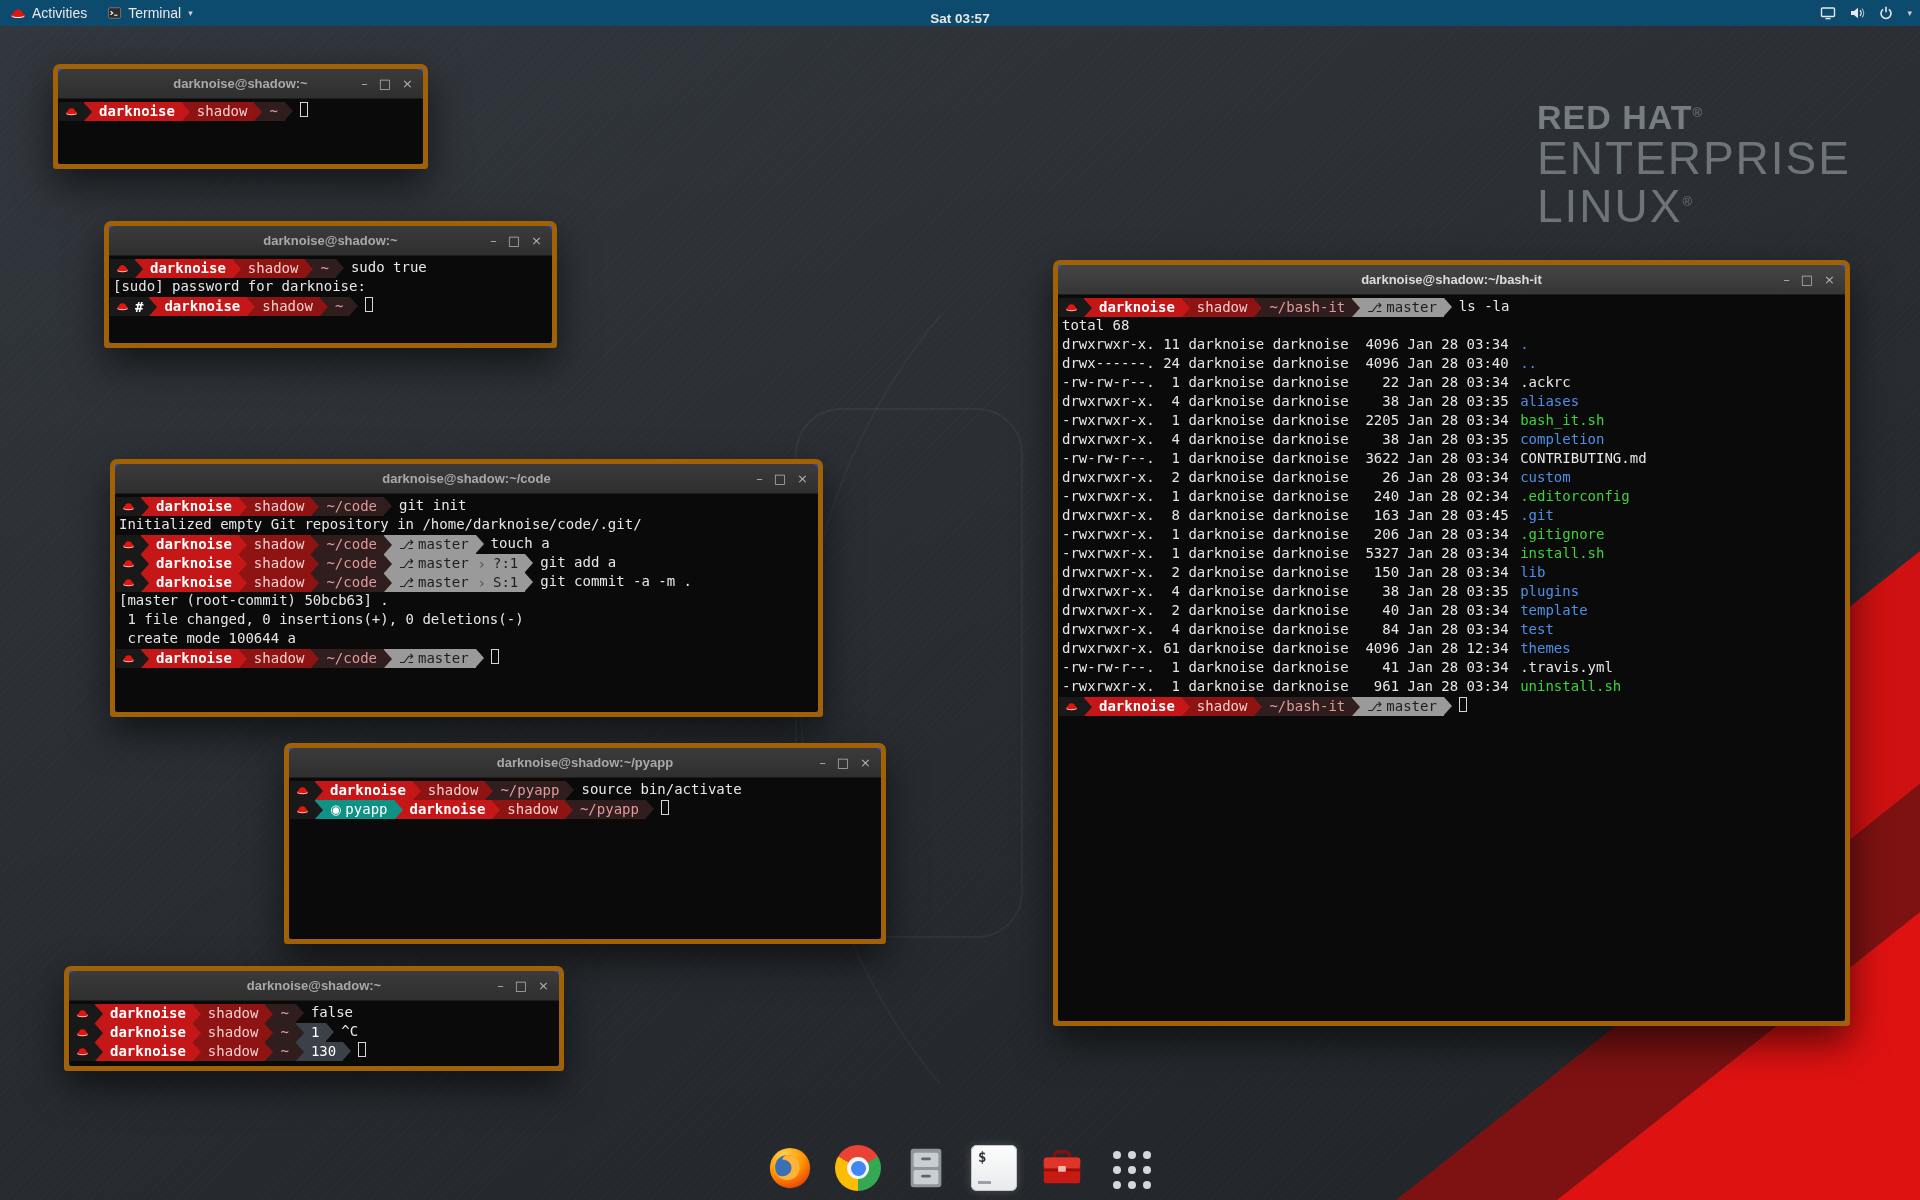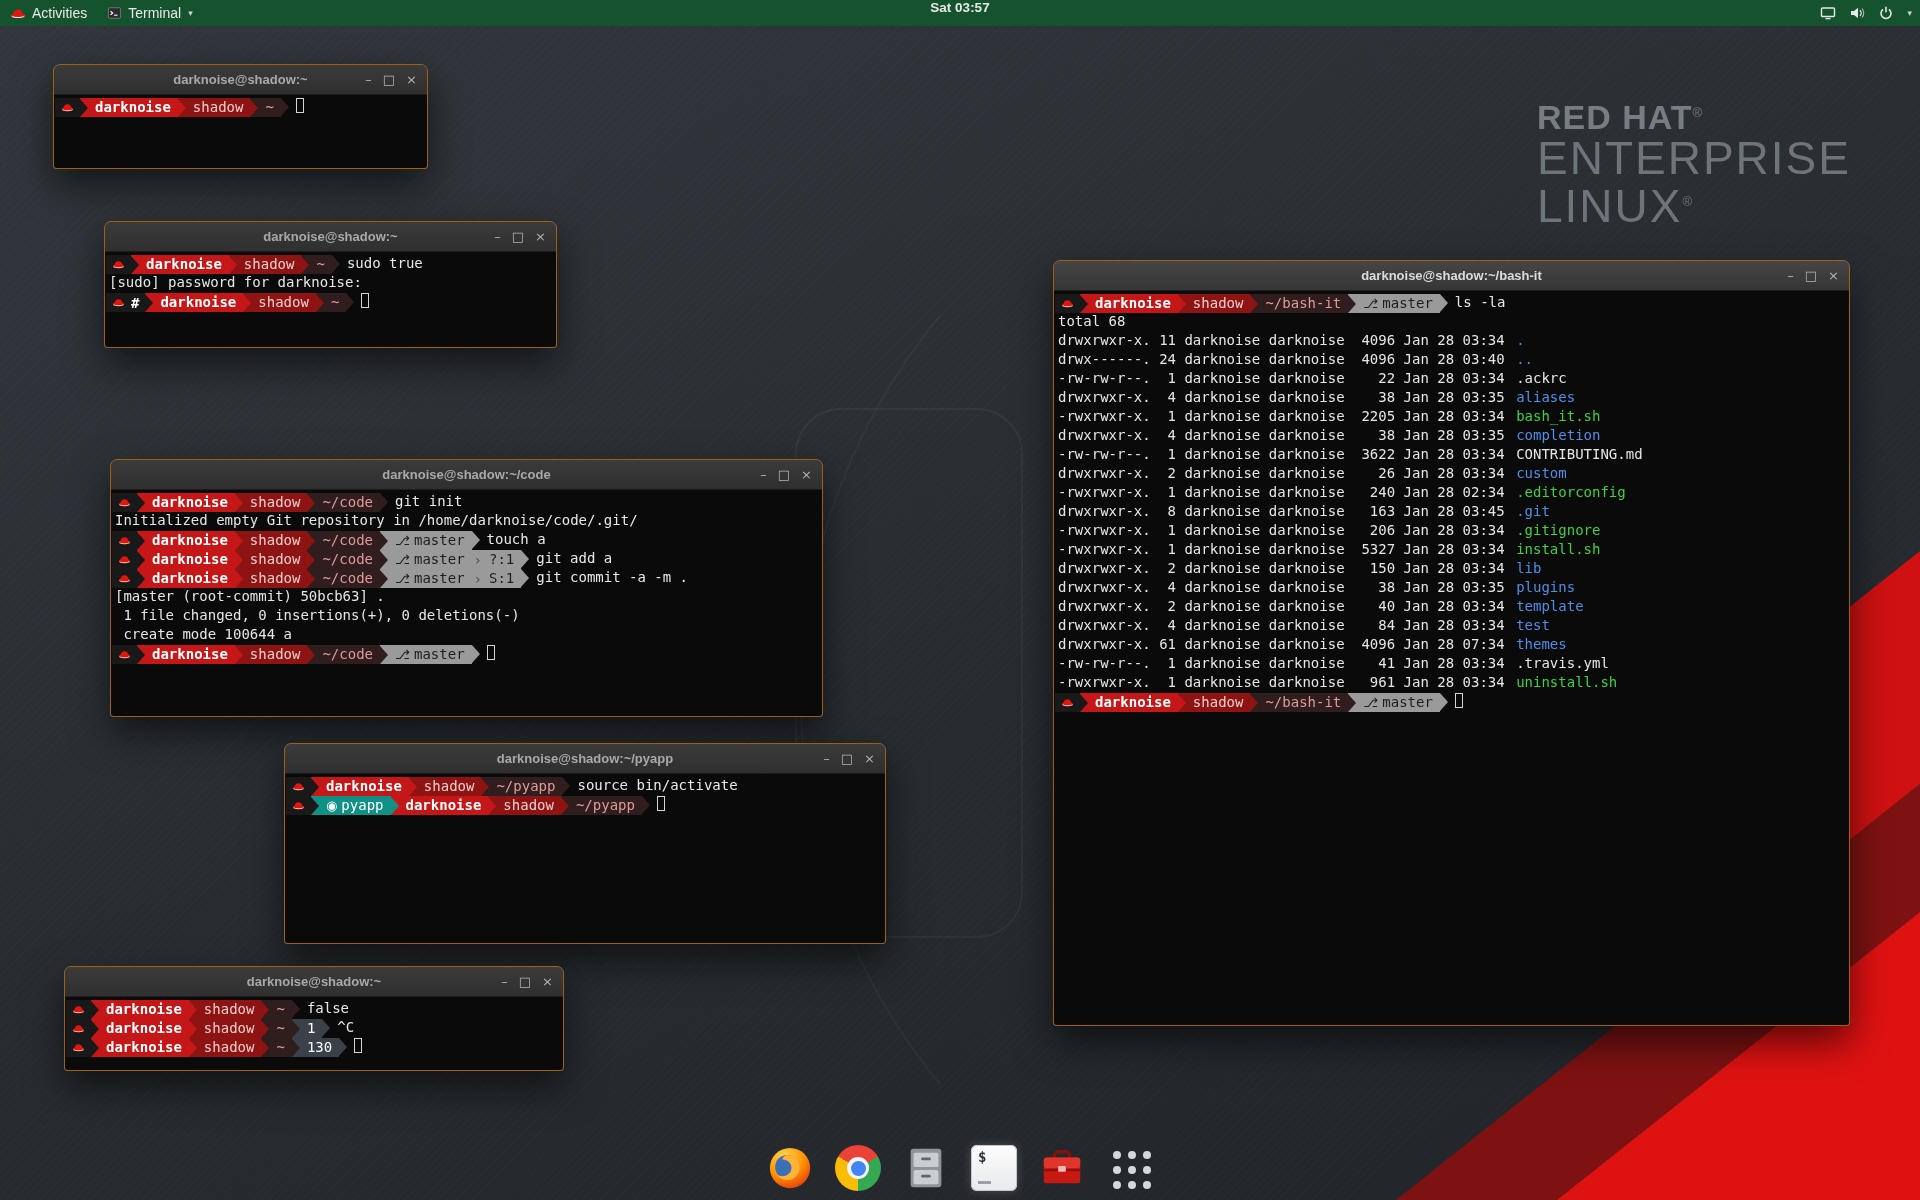--- a/index.html
+++ b/index.html
@@ -19,33 +19,33 @@
   #brand .b1{font-size:34px;font-weight:700;letter-spacing:1px;color:#767d83}
   #brand .b2,#brand .b3{font-size:46px;font-weight:300;letter-spacing:2px;color:#6d747a}
   #brand sup{font-size:13px;font-weight:400;vertical-align:super}
 
   .stripe{position:absolute;inset:0;pointer-events:none}
   .stripe.s-bright1{background:#cf1111;clip-path:polygon(1920px 551px,1920px 784px,1776px 899px,1662px 756px)}
   .stripe.s-dark{background:#7e1212;clip-path:polygon(1920px 784px,1920px 912px,1557px 1200px,1396px 1200px)}
   .stripe.s-bright2{background:#df1212;clip-path:polygon(1920px 912px,1920px 1200px,1557px 1200px)}
 
   
-  #topbar{position:absolute;top:0;left:0;right:0;height:26px;background:#14532d;color:#e8e8e8;
-    display:flex;align-items:flex-start;font-size:14px;z-index:100}
+  #topbar{position:absolute;top:0;left:0;right:0;height:26px;background:#0c4a6e;color:#e8e8e8;
+    display:flex;align-items:flex-end;font-size:14px;z-index:100}
   .tb-left{display:flex;align-items:center;height:100%}
   .tb-activities,.tb-appmenu{display:flex;align-items:center;gap:6px;padding:0 10px;height:100%;cursor:pointer}
   .tb-appmenu .caret{font-size:9px;color:#cfcfcf;margin-left:1px}
   #tb-clock{position:absolute;left:50%;transform:translateX(-50%);font-weight:700;font-size:13.5px;cursor:pointer}
   .tb-right{position:absolute;right:8px;top:0;height:100%;display:flex;align-items:center;gap:13px}
   .tb-right .caret{font-size:9px;color:#cfcfcf}
   .tb-ic{display:flex;align-items:center;cursor:pointer}
 
   
   #windows-layer{position:absolute;inset:0;z-index:20}
-  .window{position:absolute;background:#1d4ed8;border:1px solid #a16207;border-radius:7px 7px 3px 3px;
+  .window{position:absolute;background:#1d4ed8;border:5px solid #a16207;border-radius:7px 7px 3px 3px;
     box-shadow:0 16px 38px rgba(0,0,0,.6)}
   .titlebar{height:30px;background:linear-gradient(#3b3b3b,#2f2f2f);border-bottom:1px solid #1d1d1d;
     border-radius:6px 6px 0 0;display:flex;align-items:center;position:relative;cursor:default}
   .window.focused .titlebar{background:linear-gradient(#454545,#363636)}
   .titlebar .title{position:absolute;left:0;right:0;text-align:center;font-size:13px;font-weight:700;color:#a9a9a9}
   .window.focused .title{color:#dcdcdc}
   .winbtns{margin-left:auto;display:flex;gap:11px;padding-right:10px;z-index:1}
   .winbtn{color:#b2b2b2;font-size:13px;line-height:30px;cursor:pointer;font-family:"DejaVu Sans",sans-serif}
 
   .termbody{position:absolute;top:30px;left:0;right:0;bottom:0;background:#0a0a0a;color:#e6e6e6;
@@ -486,21 +486,21 @@
         </div>
         <div class="tline">
           <span class="out">drwxrwxr-x.  2 darknoise darknoise    40 Jan 28 03:34 </span>
           <span class="out c-dir">template</span>
         </div>
         <div class="tline">
           <span class="out">drwxrwxr-x.  4 darknoise darknoise    84 Jan 28 03:34 </span>
           <span class="out c-dir">test</span>
         </div>
         <div class="tline">
-          <span class="out">drwxrwxr-x. 61 darknoise darknoise  4096 Jan 28 07:34 </span>
+          <span class="out">drwxrwxr-x. 61 darknoise darknoise  4096 Jan 28 12:34 </span>
           <span class="out c-dir">themes</span>
         </div>
         <div class="tline">
           <span class="out">-rw-rw-r--.  1 darknoise darknoise    41 Jan 28 03:34 </span>
           <span class="out">.travis.yml</span>
         </div>
         <div class="tline">
           <span class="out">-rwxrwxr-x.  1 darknoise darknoise   961 Jan 28 03:34 </span>
           <span class="out c-exec">uninstall.sh</span>
         </div>

